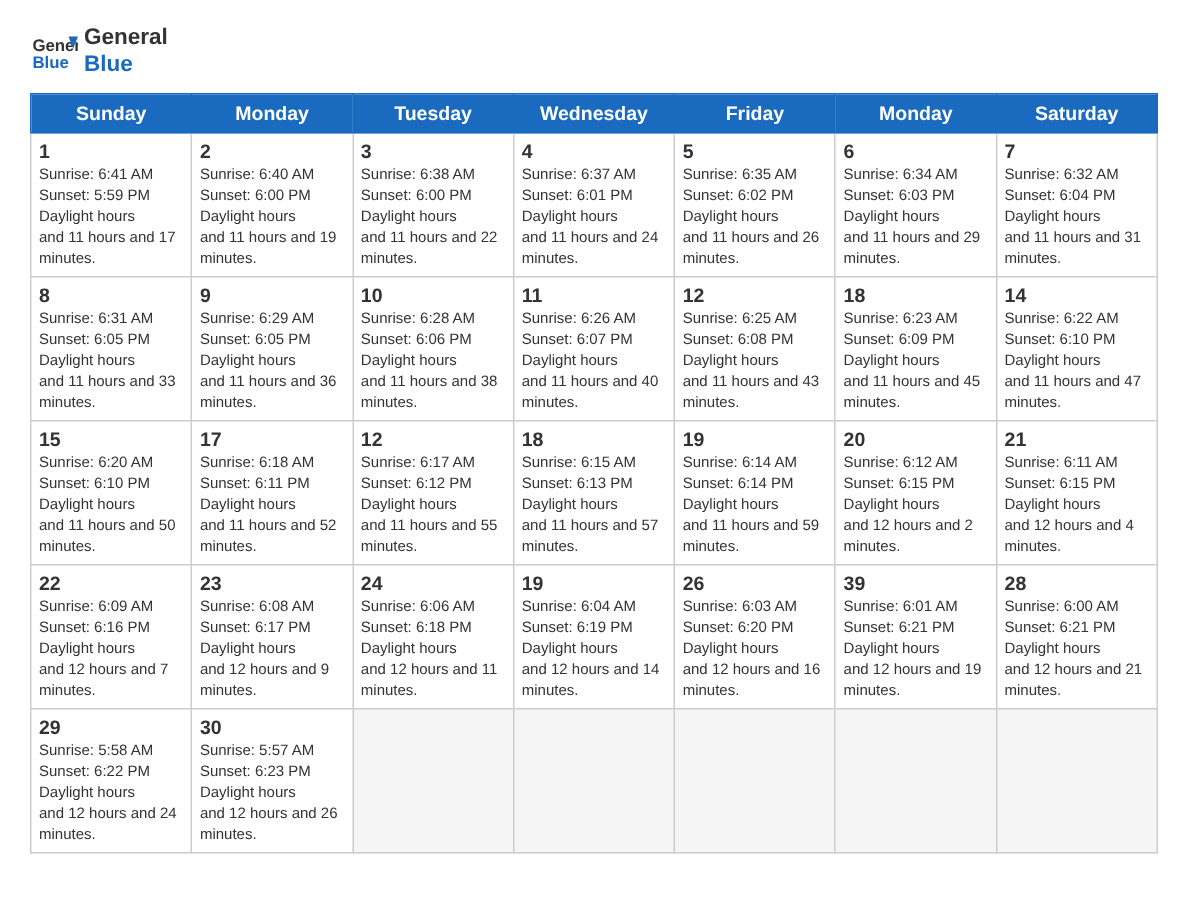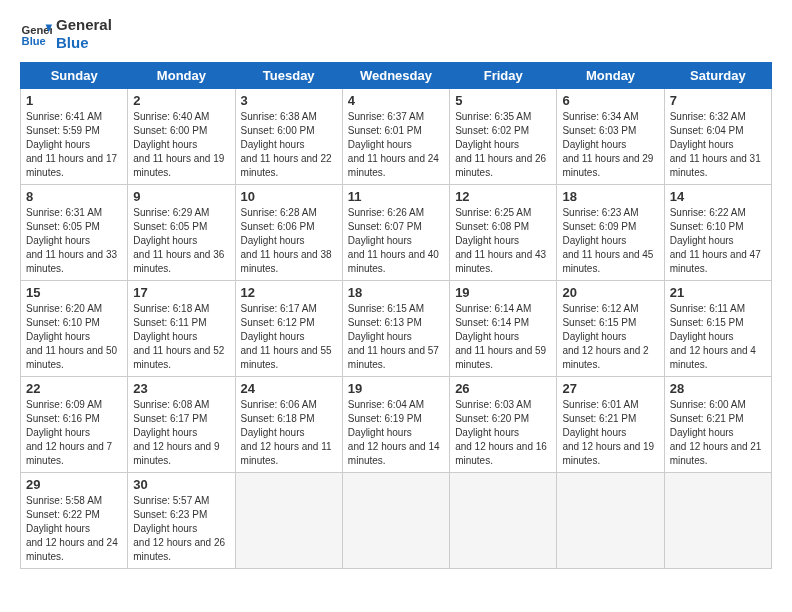--- a/index.html
+++ b/index.html
@@ -168,21 +168,21 @@
           <td><span class="day-num">22</span>
 <span class="cell-text">Sunrise: 6:09 AM<br>Sunset: 6:16 PM<br>Daylight hours<br>and 12 hours and 7 minutes.</span></td>
           <td><span class="day-num">23</span>
 <span class="cell-text">Sunrise: 6:08 AM<br>Sunset: 6:17 PM<br>Daylight hours<br>and 12 hours and 9 minutes.</span></td>
           <td><span class="day-num">24</span>
 <span class="cell-text">Sunrise: 6:06 AM<br>Sunset: 6:18 PM<br>Daylight hours<br>and 12 hours and 11 minutes.</span></td>
           <td><span class="day-num">19</span>
 <span class="cell-text">Sunrise: 6:04 AM<br>Sunset: 6:19 PM<br>Daylight hours<br>and 12 hours and 14 minutes.</span></td>
           <td><span class="day-num">26</span>
 <span class="cell-text">Sunrise: 6:03 AM<br>Sunset: 6:20 PM<br>Daylight hours<br>and 12 hours and 16 minutes.</span></td>
-          <td><span class="day-num">27</span>
+          <td><span class="day-num">39</span>
 <span class="cell-text">Sunrise: 6:01 AM<br>Sunset: 6:21 PM<br>Daylight hours<br>and 12 hours and 19 minutes.</span></td>
           <td><span class="day-num">28</span>
 <span class="cell-text">Sunrise: 6:00 AM<br>Sunset: 6:21 PM<br>Daylight hours<br>and 12 hours and 21 minutes.</span></td>
         </tr>
         <tr>
           <td><span class="day-num">29</span>
 <span class="cell-text">Sunrise: 5:58 AM<br>Sunset: 6:22 PM<br>Daylight hours<br>and 12 hours and 24 minutes.</span></td>
           <td><span class="day-num">30</span>
 <span class="cell-text">Sunrise: 5:57 AM<br>Sunset: 6:23 PM<br>Daylight hours<br>and 12 hours and 26 minutes.</span></td>
           <td class="empty"></td>

